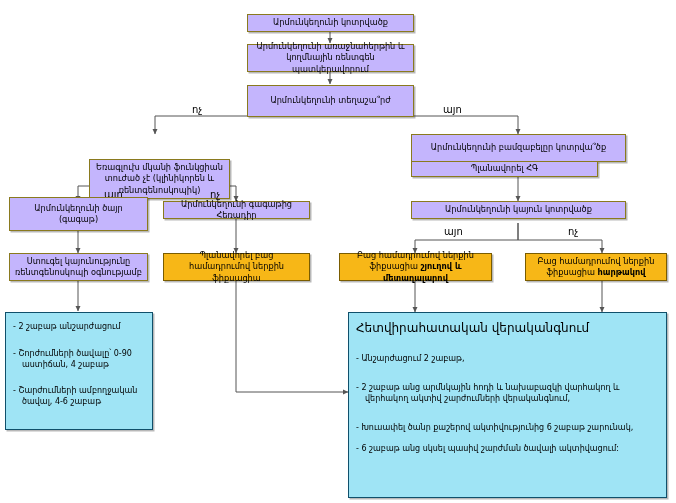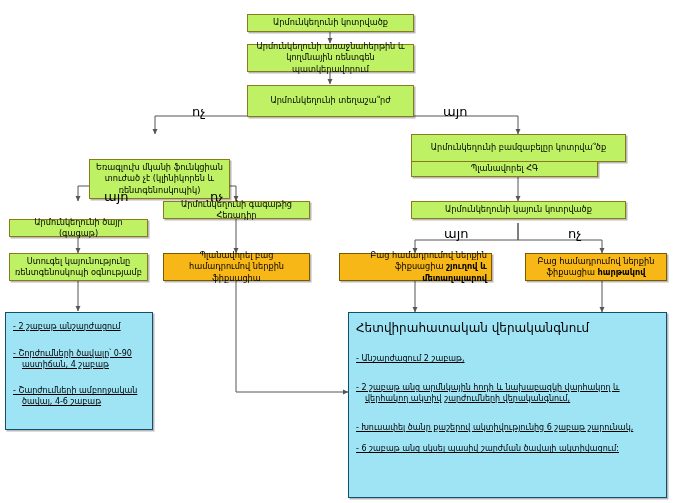--- a/index.html
+++ b/index.html
@@ -5,36 +5,36 @@
   html,body{margin:0;padding:0;background:#ffffff;}
   body{width:676px;height:503px;position:relative;
        font-family:"DejaVu Sans","Liberation Sans",sans-serif;
        color:#000;overflow:hidden;}
   #canvas{position:absolute;left:0;top:0;width:676px;height:503px;}
   svg.lines{position:absolute;left:0;top:0;width:676px;height:503px;pointer-events:none;}
 
   .node{position:absolute;box-sizing:border-box;display:flex;
         align-items:center;justify-content:center;text-align:center;
         font-size:8.2px;line-height:1.35;padding:3px 4px;}
-  .yellow{background:#bef264;border:1.2px solid #8a7a1e;
+  .yellow{background:#c4b5fd;border:1.2px solid #8a7a1e;
           box-shadow:1.5px 1.5px 0 rgba(0,0,0,0.28);}
   .orange{background:#f7b717;border:1.2px solid #7a5c00;
           box-shadow:1.5px 1.5px 0 rgba(0,0,0,0.28);}
   .blue{background:#9fe4f5;border:1.2px solid #10506b;
         box-shadow:1.5px 1.5px 0 rgba(0,0,0,0.28);
         align-items:flex-start;justify-content:flex-start;text-align:left;}
   .bold{font-weight:bold;}
 
   .blue .blue-inner{width:100%;}
   .blue .bhead{font-size:12px;margin:4px 0 0 3px;}
   .blue .bitem{font-size:8px;margin:14px 0 0 3px;padding-left:9px;
-               text-indent:-9px;line-height:1.35;text-decoration:underline;}
+               text-indent:-9px;line-height:1.35;}
   .blue.small .bitem{margin-top:16px;}
 
-  .edgelabel{position:absolute;font-size:13px;color:#000;
+  .edgelabel{position:absolute;font-size:10px;color:#000;
              white-space:nowrap;}
 </style>
 </head>
 <body>
 
 <div id="canvas">
 
   <svg class="lines" viewBox="0 0 676 503" xmlns="http://www.w3.org/2000/svg">
     <defs>
       <marker id="arw" markerWidth="7" markerHeight="7" refX="5.2" refY="2.6" orient="auto" markerUnits="userSpaceOnUse">
@@ -97,21 +97,21 @@
     <span>Արմունկեղունի բամզաբելըր կոտրվա՞ծք</span>
   </div>
 
   <div class="node yellow" style="left:411px;top:161px;width:187px;height:16px;">
     <span>Պլանավորել ՀԳ</span>
   </div>
 
   <div class="edgelabel" style="left:104px;top:189px;">այո</div>
   <div class="edgelabel" style="left:210px;top:189px;">ոչ</div>
 
-  <div class="node yellow" style="left:9px;top:219px;width:139px;height:18px;">
+  <div class="node yellow" style="left:9px;top:197px;width:139px;height:34px;">
     <span>Արմունկեղունի ծայր (գագաթ)</span>
   </div>
 
   <div class="node yellow" style="left:163px;top:201px;width:147px;height:18px;">
     <span>Արմունկեղունի գագաթից Հեռադիր</span>
   </div>
 
   <div class="node yellow" style="left:411px;top:201px;width:215px;height:18px;">
     <span>Արմունկեղունի կայուն կոտրվածք</span>
   </div>
@@ -120,21 +120,21 @@
   <div class="edgelabel" style="left:568px;top:226px;">ոչ</div>
 
   <div class="node yellow" style="left:9px;top:253px;width:139px;height:28px;">
     <span>Ստուգել կայունությունը ռենտգենոսկոպի օգնությամբ</span>
   </div>
 
   <div class="node orange" style="left:163px;top:253px;width:147px;height:28px;">
     <span>Պլանավորել բաց համադրումով ներքին ֆիքսացիա</span>
   </div>
 
-  <div class="node orange" style="left:339px;top:253px;width:153px;height:28px;text-align:right;">
+  <div class="node orange" style="left:339px;top:253px;width:153px;height:28px;">
     <span>
       <span>Բաց համադրումով ներքին ֆիքսացիա </span><span class="bold">շյուղով և մետաղալարով</span>
     </span>
   </div>
 
   <div class="node orange" style="left:525px;top:253px;width:142px;height:28px;">
     <span>
       <span>Բաց համադրումով ներքին ֆիքսացիա </span><span class="bold">հարթակով</span>
     </span>
   </div>

